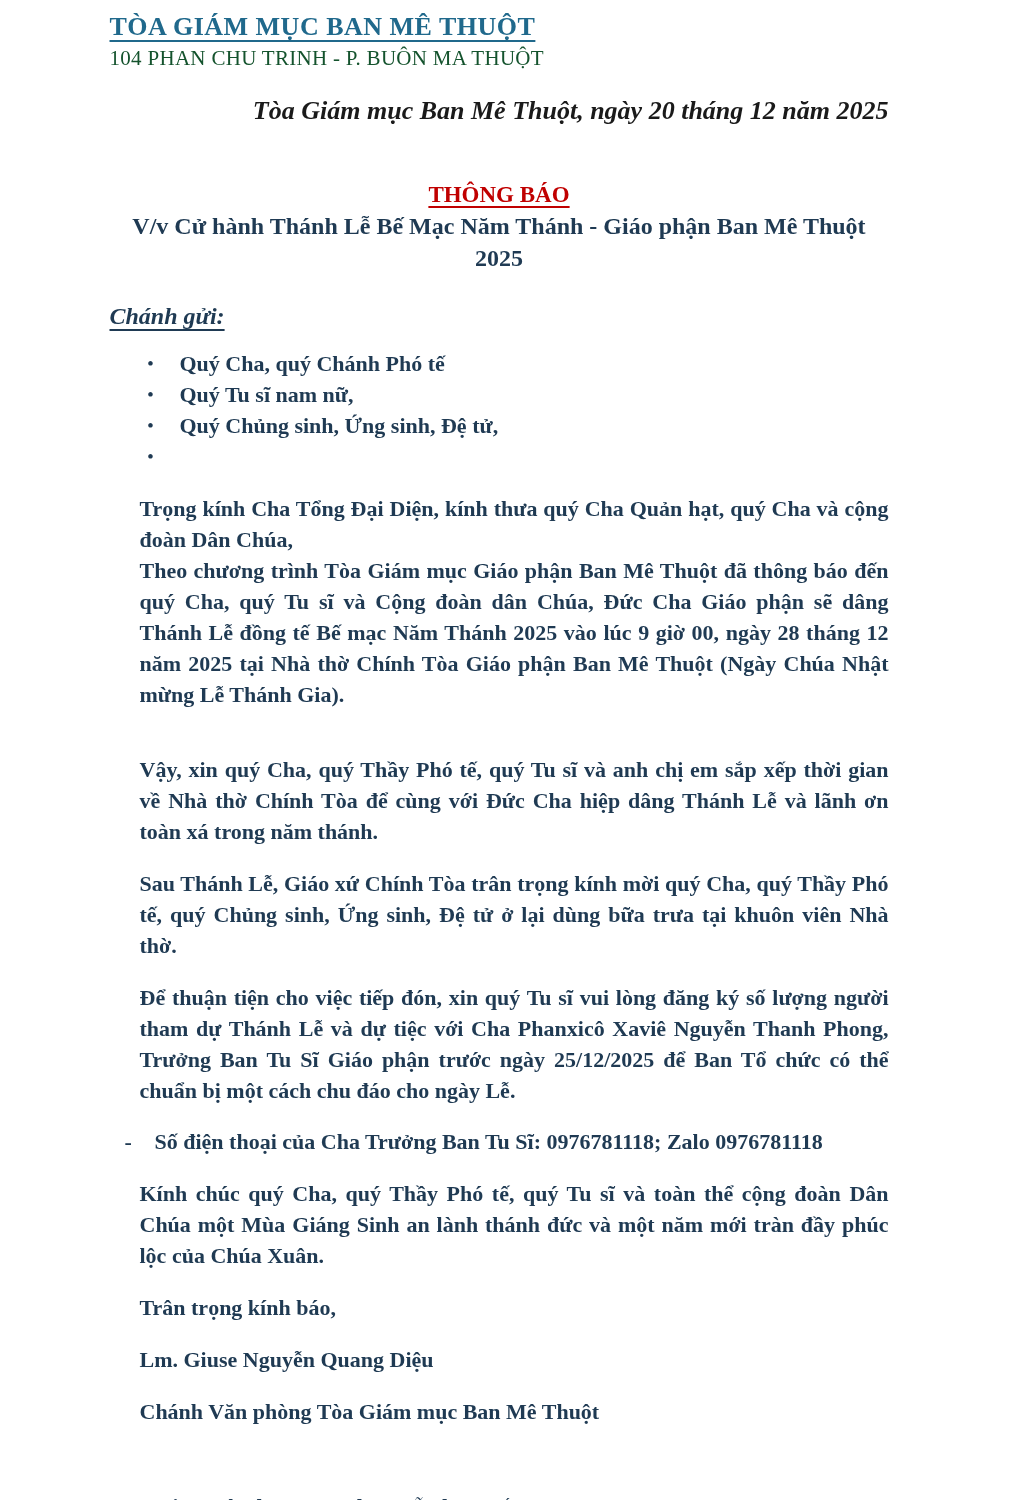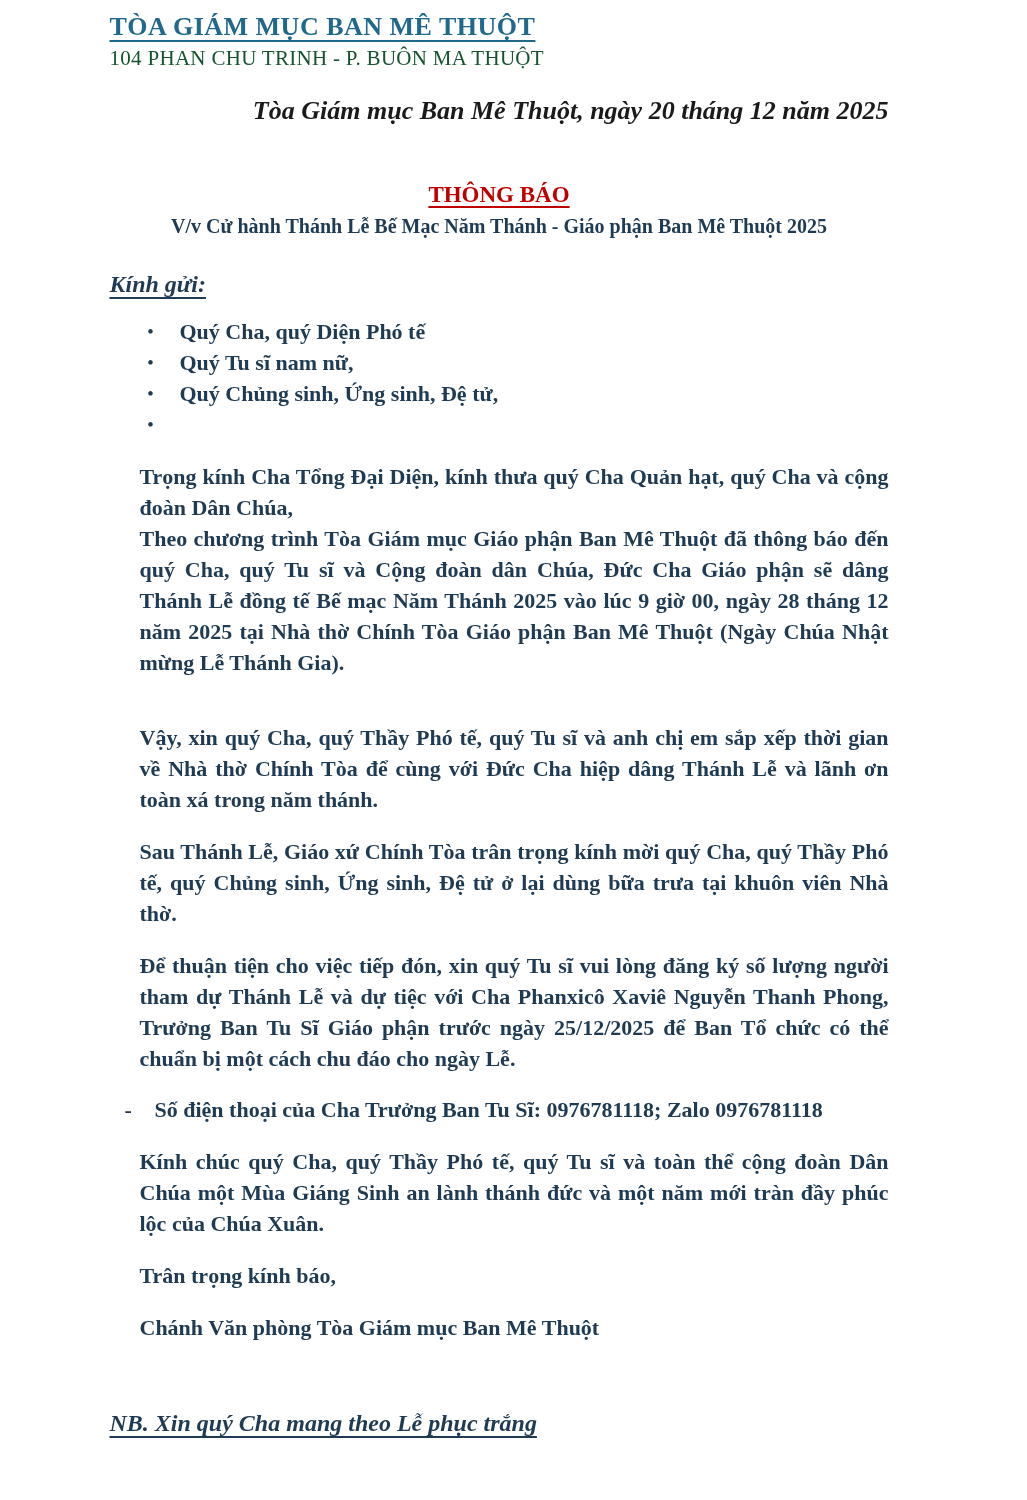--- a/index.html
+++ b/index.html
@@ -52,21 +52,21 @@
     color: #C00000;
     line-height: 30px;
   }
   .notice-title span {
     text-decoration: underline;
     text-underline-offset: 4px;
     text-decoration-thickness: 2px;
   }
   .notice-subject {
     text-align: center;
-    font-size: 20px;
+    font-size: 24px;
     font-weight: bold;
     color: #1F3A53;
     line-height: 32px;
   }
 
   
   .salutation {
     margin-top: 26px;
     font-size: 24px;
     font-weight: bold;
@@ -143,26 +143,26 @@
     <div class="org-address">104 PHAN CHU TRINH - P. BUÔN MA THUỘT</div>
   </div>
 
   <div class="date-line">Tòa Giám mục Ban Mê Thuột, ngày 20 tháng 12 năm 2025</div>
 
   <div class="notice-title">
     <span>THÔNG BÁO</span>
   </div>
   <div class="notice-subject">V/v Cử hành Thánh Lễ Bế Mạc Năm Thánh - Giáo phận Ban Mê Thuột 2025</div>
 
-  <div class="salutation">Kính gửi:</div>
+  <div class="salutation">Chánh gửi:</div>
 
   <div class="recipient-list">
     <div class="recipient-item">
       <span class="bullet">•</span>
-      <span>Quý Cha, quý Diện Phó tế</span>
+      <span>Quý Cha, quý Chánh Phó tế</span>
     </div>
     <div class="recipient-item">
       <span class="bullet">•</span>
       <span>Quý Tu sĩ nam nữ,</span>
     </div>
     <div class="recipient-item">
       <span class="bullet">•</span>
       <span>Quý Chủng sinh, Ứng sinh, Đệ tử,</span>
     </div>
     <div class="recipient-item">
@@ -177,17 +177,18 @@
   <div class="para">Để thuận tiện cho việc tiếp đón, xin quý Tu sĩ vui lòng đăng ký số lượng người tham dự Thánh Lễ và dự tiệc với Cha Phanxicô Xaviê Nguyễn Thanh Phong, Trưởng Ban Tu Sĩ Giáo phận trước ngày 25/12/2025 để Ban Tổ chức có thể chuẩn bị một cách chu đáo cho ngày Lễ.</div>
 
   <div class="phone-row">
     <span class="phone-dash">-</span>
     <span>Số điện thoại của Cha Trưởng Ban Tu Sĩ: 0976781118; Zalo 0976781118</span>
   </div>
 
   <div class="para">Kính chúc quý Cha, quý Thầy Phó tế, quý Tu sĩ và toàn thể cộng đoàn Dân Chúa một Mùa Giáng Sinh an lành thánh đức và một năm mới tràn đầy phúc lộc của Chúa Xuân.</div>
 
   <div class="closing-line">Trân trọng kính báo,</div>
+  <div class="closing-line">Lm. Giuse Nguyễn Quang Diệu</div>
   <div class="closing-line">Chánh Văn phòng Tòa Giám mục Ban Mê Thuột</div>
 
   <div class="nb-note">NB. Xin quý Cha mang theo Lễ phục trắng</div>
 
 </div>
 
 </body></html>

